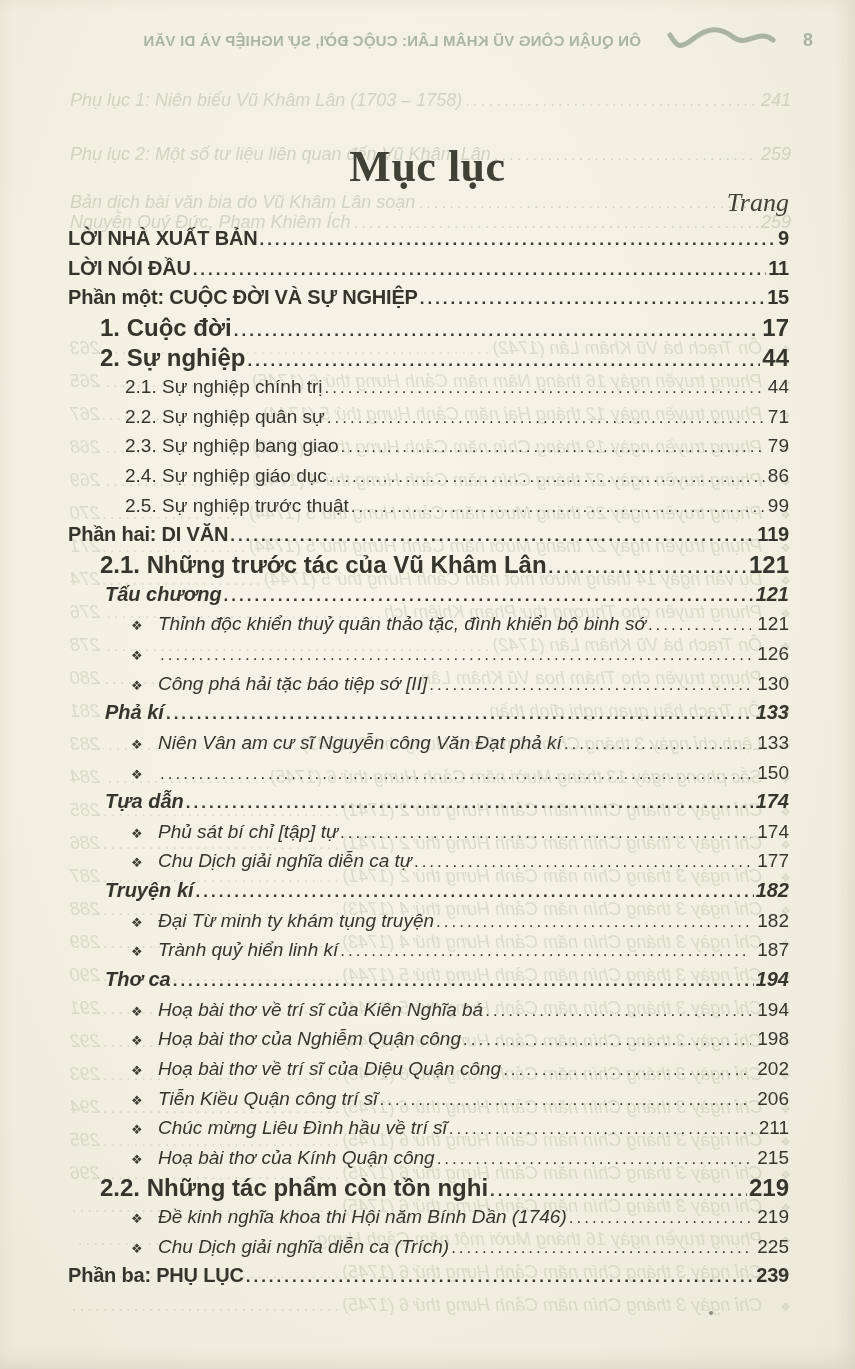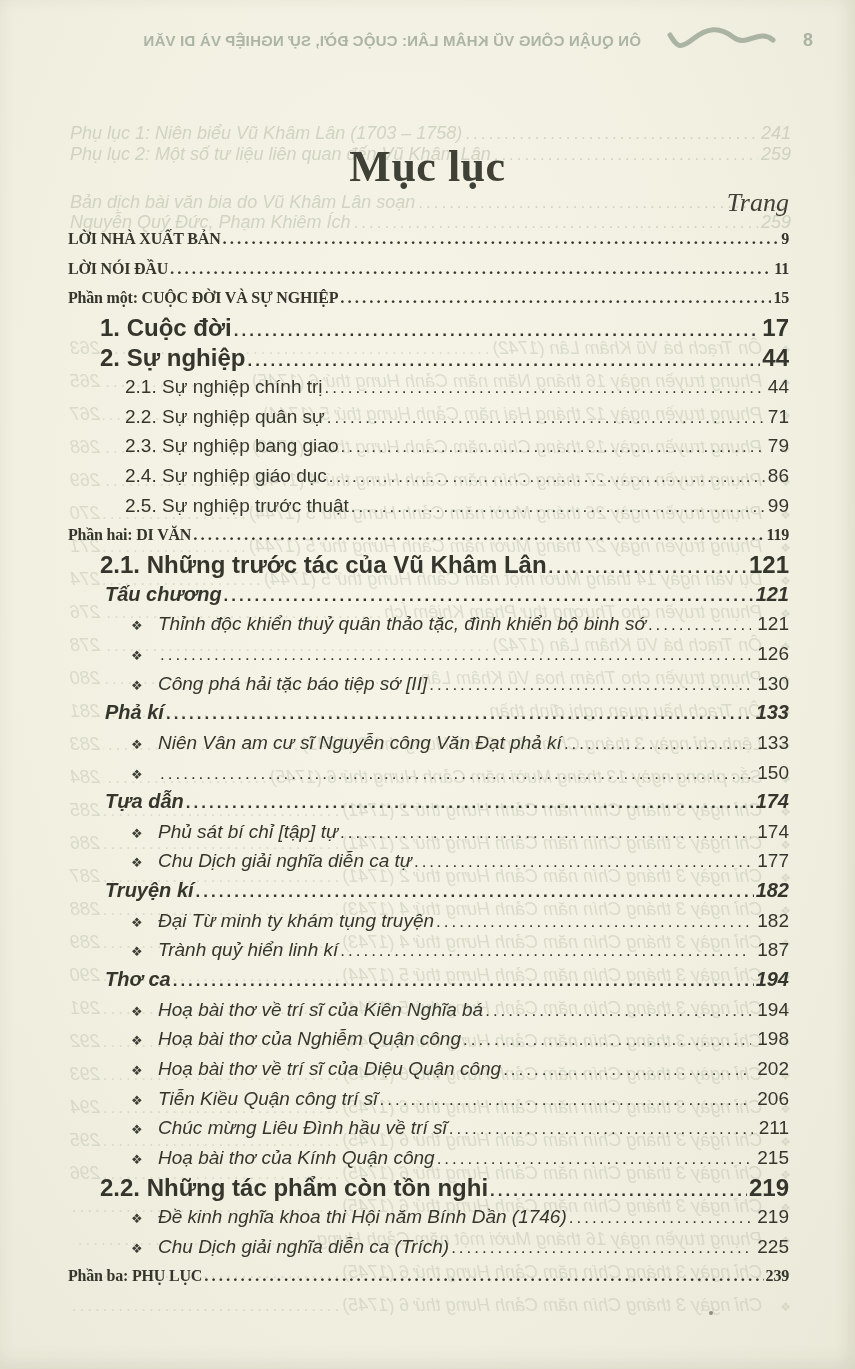--- a/index.html
+++ b/index.html
@@ -56,21 +56,21 @@
     height:29.65px;line-height:29.65px;
     font-size:19px;white-space:nowrap;
   }
   .leader{flex:1 1 auto;overflow:hidden;margin:0 2px;}
   .leader::after{
     content:"........................................................................................................................................................";
     letter-spacing:3px;font-size:17px;font-style:normal;
   }
   .pnum{white-space:nowrap;}
 
-  .s-section{font-weight:700;font-size:16px;letter-spacing:-.2px;font-family:Liberation Serif, serif;}
+  .s-section{font-weight:700;font-size:20px;letter-spacing:-.2px;}
   .s-sub1{font-weight:700;font-size:24px;padding-left:32px;}
   .s-sub2{padding-left:57px;}
   .s-genre{font-weight:700;font-style:italic;font-size:20px;padding-left:37px;}
   .s-work{font-style:italic;padding-left:63px;font-size:19px;}
   .s-work .pnum{font-style:normal;margin-left:4px;}
   .bullet{flex:0 0 27px;font-style:normal;font-size:13px;color:#3c3e33;}
 </style>
 </head>
 <body>
 
@@ -80,21 +80,21 @@
     <div class="ghost-header">
       <span class="g-num">8</span>
       <span class="g-orn">
         <svg width="110" height="24" viewBox="0 0 110 24" aria-hidden="true">
           <path d="M4 14 C 18 2, 30 22, 44 11 S 70 2, 84 13 S 100 20, 107 9" fill="none" stroke="currentColor" stroke-width="5" stroke-linecap="round"></path>
         </svg>
       </span>
       <span class="g-title">ÔN QUẬN CÔNG VŨ KHÂM LÂN: CUỘC ĐỜI, SỰ NGHIỆP VÀ DI VĂN</span>
     </div>
     <div id="ghost-lines">
-        <div class="gline gintro" style="top: 123px;">
+        <div class="gline gintro" style="top: 90px;">
           <span class="t">Phụ lục 1: Niên biểu Vũ Khâm Lân (1703 – 1758)</span>
           <span class="leader"></span>
           <span class="pnum">241</span>
         </div>
         <div class="gline gintro" style="top: 144px;">
           <span class="t">Phụ lục 2: Một số tư liệu liên quan đến Vũ Khâm Lân</span>
           <span class="leader"></span>
           <span class="pnum">259</span>
         </div>
         <div class="gline gintro" style="top: 192px; text-align: center;">

